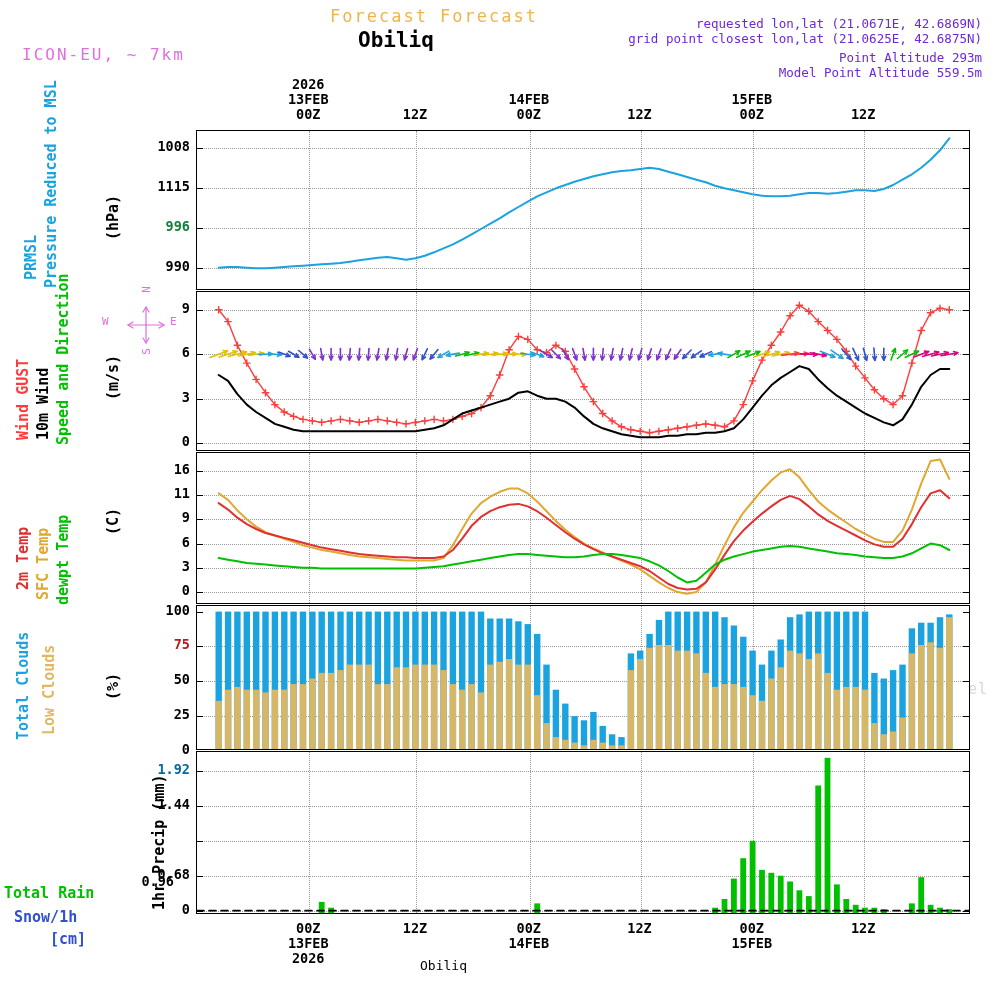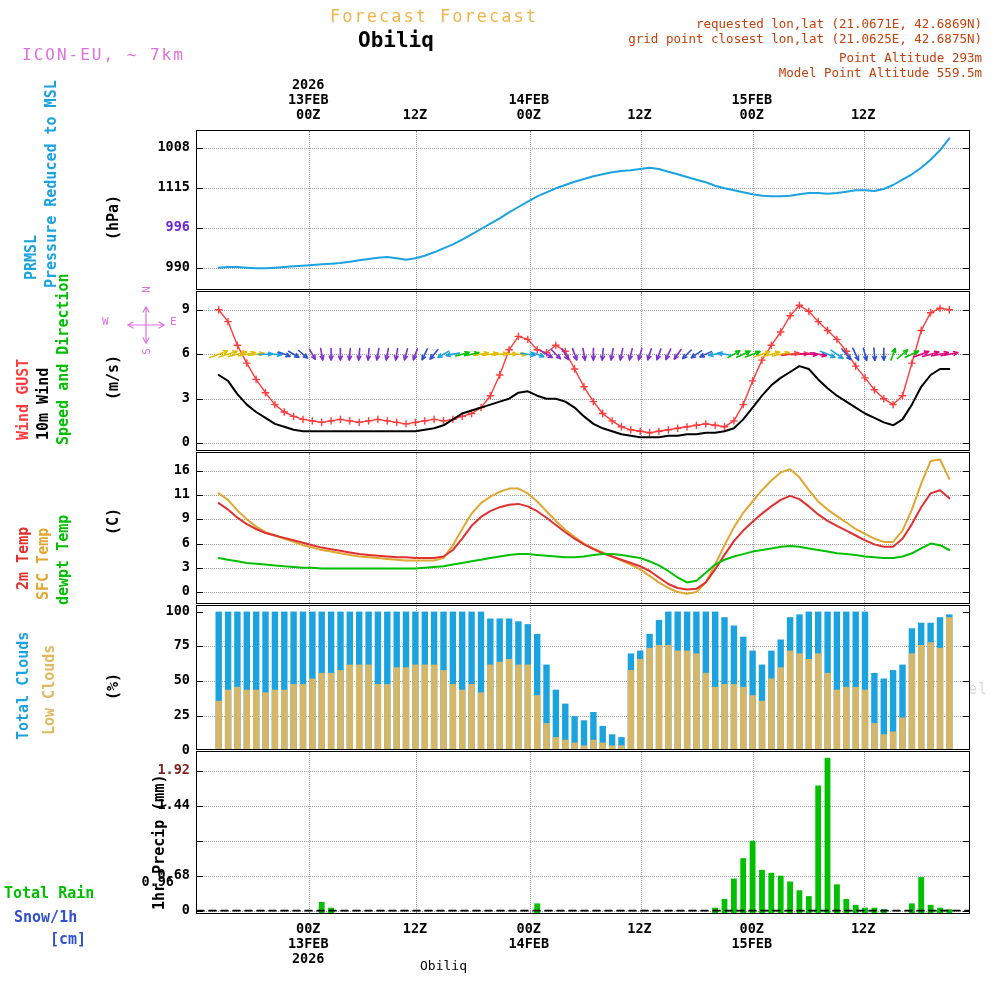--- a/index.html
+++ b/index.html
@@ -3,21 +3,21 @@
 <meta charset="utf-8">
 <style>
   html,body{margin:0;padding:0;background:#ffffff;}
   body{width:1000px;height:1000px;position:relative;font-family:"DejaVu Sans",sans-serif;overflow:hidden;}
   .abs{position:absolute;}
   .mono{font-family:"DejaVu Sans Mono",monospace;}
   
   #hdr-forecast{left:330px;top:6px;font-size:17px;letter-spacing:2px;color:#f0b54a;font-family:"DejaVu Sans Mono",monospace;}
   #hdr-title{left:358px;top:28px;font-size:21px;font-weight:bold;color:#000;font-family:"DejaVu Sans Mono",monospace;}
   #hdr-model{left:22px;top:45px;font-size:16px;letter-spacing:2px;color:#e06ee0;font-family:"DejaVu Sans Mono",monospace;}
-  .hdr-right{right:18px;font-size:12.5px;color:#c2410c;font-family:"DejaVu Sans Mono",monospace;text-align:right;}
+  .hdr-right{right:18px;font-size:12.5px;color:#6d28d9;font-family:"DejaVu Sans Mono",monospace;text-align:right;}
   #hdr-req{top:16px;}
   #hdr-grid{top:31px;}
   #hdr-alt{top:50px;}
   #hdr-malt{top:65px;}
   #by-angel{right:12px;top:680px;color:#d8d8d8;font-size:15px;letter-spacing:1px;font-family:"DejaVu Sans Mono",monospace;}
   
   .panel{position:absolute;left:196px;width:774px;border:1.5px solid #000;box-sizing:border-box;background:#fff;}
   .plotarea{position:absolute;inset:0;overflow:hidden;}
   .vgrid{position:absolute;top:0;bottom:0;width:0;border-left:1px dotted #9a9a9a;}
   .hgrid{position:absolute;left:0;right:0;height:0;border-top:1px dotted #9a9a9a;}
@@ -714,43 +714,43 @@
         <rect x="749.4" y="157.2" width="5.8" height="5.8" fill="#00c000"></rect>
       </svg>
       <svg width="774" height="163" viewBox="0 0 774 163" style="position: absolute; left: 0px; top: 0px;">
         <path d="M0,158.6 L774,158.6" stroke="#000" stroke-width="1.6" fill="none" stroke-linejoin="round" stroke-linecap="round" stroke-dasharray="7,5"></path>
       </svg>
     </div>
 </div>
 
 <div id="ylabels">
     <div class="abs mono" style="right: 810px; top: 257.667px; font-size: 13.5px; font-weight: bold; color: rgb(0, 0, 0); text-align: right; white-space: nowrap;">990</div>
-    <div class="abs mono" style="right: 810px; top: 217.667px; font-size: 13.5px; font-weight: bold; color: #6d28d9; text-align: right; white-space: nowrap;">996</div>
+    <div class="abs mono" style="right: 810px; top: 217.667px; font-size: 13.5px; font-weight: bold; color: #15803d; text-align: right; white-space: nowrap;">996</div>
     <div class="abs mono" style="right: 810px; top: 177.667px; font-size: 13.5px; font-weight: bold; color: rgb(0, 0, 0); text-align: right; white-space: nowrap;">1115</div>
     <div class="abs mono" style="right: 810px; top: 137.667px; font-size: 13.5px; font-weight: bold; color: rgb(0, 0, 0); text-align: right; white-space: nowrap;">1008</div>
     <div class="abs mono" style="right: 810px; top: 433.111px; font-size: 13.5px; font-weight: bold; color: rgb(0, 0, 0); text-align: right; white-space: nowrap;">0</div>
     <div class="abs mono" style="right: 810px; top: 388.667px; font-size: 13.5px; font-weight: bold; color: rgb(0, 0, 0); text-align: right; white-space: nowrap;">3</div>
     <div class="abs mono" style="right: 810px; top: 344.222px; font-size: 13.5px; font-weight: bold; color: rgb(0, 0, 0); text-align: right; white-space: nowrap;">6</div>
     <div class="abs mono" style="right: 810px; top: 299.778px; font-size: 13.5px; font-weight: bold; color: rgb(0, 0, 0); text-align: right; white-space: nowrap;">9</div>
     <div class="abs mono" style="right: 810px; top: 582.064px; font-size: 13.5px; font-weight: bold; color: rgb(0, 0, 0); text-align: right; white-space: nowrap;">0</div>
     <div class="abs mono" style="right: 810px; top: 557.809px; font-size: 13.5px; font-weight: bold; color: rgb(0, 0, 0); text-align: right; white-space: nowrap;">3</div>
     <div class="abs mono" style="right: 810px; top: 533.553px; font-size: 13.5px; font-weight: bold; color: rgb(0, 0, 0); text-align: right; white-space: nowrap;">6</div>
     <div class="abs mono" style="right: 810px; top: 509.298px; font-size: 13.5px; font-weight: bold; color: rgb(0, 0, 0); text-align: right; white-space: nowrap;">9</div>
     <div class="abs mono" style="right: 810px; top: 485.043px; font-size: 13.5px; font-weight: bold; color: rgb(0, 0, 0); text-align: right; white-space: nowrap;">11</div>
     <div class="abs mono" style="right: 810px; top: 460.787px; font-size: 13.5px; font-weight: bold; color: rgb(0, 0, 0); text-align: right; white-space: nowrap;">16</div>
     <div class="abs mono" style="right: 810px; top: 741px; font-size: 13.5px; font-weight: bold; color: rgb(0, 0, 0); text-align: right; white-space: nowrap;">0</div>
     <div class="abs mono" style="right: 810px; top: 706.144px; font-size: 13.5px; font-weight: bold; color: rgb(0, 0, 0); text-align: right; white-space: nowrap;">25</div>
     <div class="abs mono" style="right: 810px; top: 671.288px; font-size: 13.5px; font-weight: bold; color: rgb(0, 0, 0); text-align: right; white-space: nowrap;">50</div>
-    <div class="abs mono" style="right: 810px; top: 636.433px; font-size: 13.5px; font-weight: bold; color: #000000; text-align: right; white-space: nowrap; margin-left: 44px;">75</div>
+    <div class="abs mono" style="right: 810px; top: 636.433px; font-size: 13.5px; font-weight: bold; color: #b91c1c; text-align: right; white-space: nowrap; margin-left: 44px;">75</div>
     <div class="abs mono" style="right: 810px; top: 601.577px; font-size: 13.5px; font-weight: bold; color: rgb(0, 0, 0); text-align: right; white-space: nowrap;">100</div>
     <div class="abs mono" style="right: 810px; top: 900.634px; font-size: 13.5px; font-weight: bold; color: rgb(0, 0, 0); text-align: right; white-space: nowrap;">0</div>
     <div class="abs mono" style="right: 810px; top: 865.705px; font-size: 13.5px; font-weight: bold; color: rgb(0, 0, 0); text-align: right; white-space: nowrap;">0.68</div>
     <div class="abs mono" style="right: 826px; top: 830.777px; font-size: 13.5px; font-weight: bold; color: #000000; text-align: right; white-space: nowrap; margin-top: 42px;">0.96</div>
     <div class="abs mono" style="right: 810px; top: 795.848px; font-size: 13.5px; font-weight: bold; color: rgb(0, 0, 0); text-align: right; white-space: nowrap;">1.44</div>
-    <div class="abs mono" style="right: 810px; top: 760.92px; font-size: 13.5px; font-weight: bold; color: #7f1d1d; text-align: right; white-space: nowrap;">1.92</div>
+    <div class="abs mono" style="right: 810px; top: 760.92px; font-size: 13.5px; font-weight: bold; color: #0369a1; text-align: right; white-space: nowrap;">1.92</div>
   </div>
 
 <div id="sidelabels">
     <div class="rot" style="left: 22px; top: 280px; color: rgb(27, 163, 224); font-size: 15px; transform: rotate(-90deg); transform-origin: 0px 0px;">PRMSL</div>
     <div class="rot" style="left: 42px; top: 288px; color: rgb(27, 163, 224); font-size: 15px; transform: rotate(-90deg); transform-origin: 0px 0px;">Pressure Reduced to MSL</div>
     <div class="rot" style="left: 104px; top: 240px; color: rgb(0, 0, 0); font-size: 15px; transform: rotate(-90deg); transform-origin: 0px 0px;">(hPa)</div>
     <div class="rot" style="left: 14px; top: 440px; color: rgb(255, 59, 59); font-size: 15px; transform: rotate(-90deg); transform-origin: 0px 0px;">Wind GUST</div>
     <div class="rot" style="left: 34px; top: 440px; color: rgb(0, 0, 0); font-size: 15px; transform: rotate(-90deg); transform-origin: 0px 0px;">10m Wind</div>
     <div class="rot" style="left: 54px; top: 445px; color: rgb(0, 192, 0); font-size: 15px; transform: rotate(-90deg); transform-origin: 0px 0px;">Speed and Direction</div>
     <div class="rot" style="left: 104px; top: 400px; color: rgb(0, 0, 0); font-size: 15px; transform: rotate(-90deg); transform-origin: 0px 0px;">(m/s)</div>

